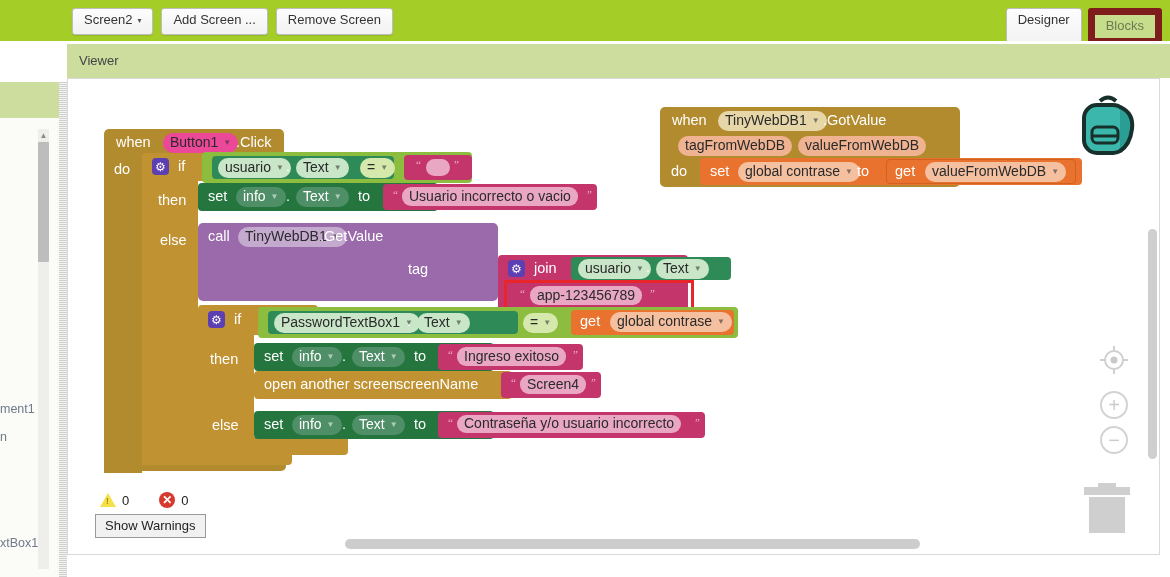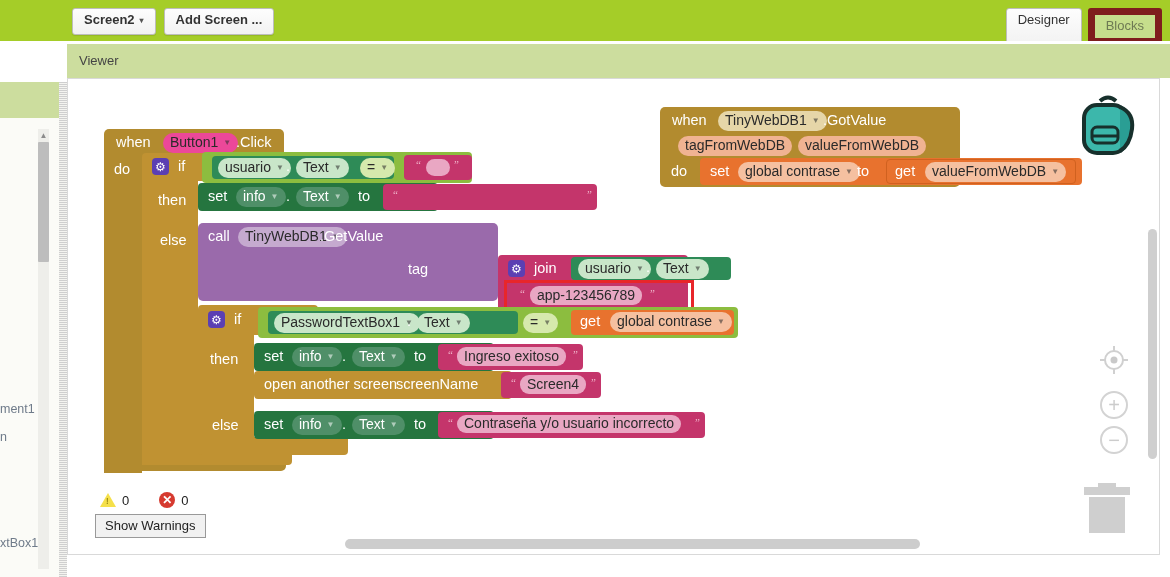--- a/index.html
+++ b/index.html
@@ -8,21 +8,21 @@
     width:1170px; height:577px; overflow:hidden;
     font-family:"Liberation Sans", sans-serif;
     background:#ffffff; position:relative;
   }
 
   
   .toolbar{
     position:absolute; left:0; top:0; width:1170px; height:41px;
     background:#a5cd28; display:flex; align-items:center;
   }
-  .tb-left{ position:absolute; left:72px; top:8px; display:flex; gap:8px;font-weight:bold; }
+  .tb-left{ position:absolute; left:72px; top:8px; display:flex; gap:8px; }
   .tb-right{ position:absolute; right:8px; top:8px; display:flex; gap:6px; }
   .btn{
     background:linear-gradient(#fdfdfd,#f2f2f2);
     border:1px solid #bdbdbd; border-radius:3px;
     font-size:13px; color:#333; padding:4px 11px 5px;
     line-height:14px; white-space:nowrap; cursor:default;
     box-shadow:0 1px 1px rgba(0,0,0,.10);
   }
   .btn .caret{ font-size:8px; color:#555; margin-left:5px; position:relative; top:-1px;}
   .btn.active{
@@ -132,20 +132,21 @@
 </style>
 </head>
 <body>
 
 <div class="toolbar">
   <div class="tb-left">
     <div class="btn">
       <span>Screen2</span><span class="caret">▾</span>
     </div>
     <div class="btn">Add Screen ...</div>
+    <div class="btn">Remove Screen</div>
   </div>
   <div class="tb-right">
     <div class="btn">Designer</div>
     <div class="btn active">Blocks</div>
   </div>
 </div>
 
 <div class="page">
 
   <div class="leftpanel">
@@ -216,20 +217,21 @@
         <span class="car">▼</span>
   </div>
   <div class="lbl" style="position:absolute;left:218px;top:109px;">.</div>
   <div class="fld" style="position:absolute;left:228px;top:108px;background:#4f8f68;color:#fff;">
     <span>Text</span>
         <span class="car">▼</span>
   </div>
   <div class="lbl" style="position:absolute;left:290px;top:109px;">to</div>
   <div style="position:absolute;left:315px;top:105px;width:214px;height:26px;background:#c4356b;border-radius:4px;"></div>
   <span class="q" style="position:absolute;left:325px;top:109px;">“</span>
+  <div style="position:absolute;left:334px;top:108px;background:#e9a7c3;border-radius:9px;padding:1px 7px 2px;font-size:14px;color:#2a2a2a;white-space:nowrap;">Usuario incorrecto o vacio</div>
   <span class="q" style="position:absolute;left:519px;top:109px;">”</span>
 
   <div style="position:absolute;left:130px;top:144px;width:300px;height:78px;background:#9a6aab;border-radius:5px;"></div>
   <div class="lbl" style="position:absolute;left:140px;top:149px;">call</div>
   <div class="fld" style="position:absolute;left:170px;top:148px;background:#c5aacf;">
     <span>TinyWebDB1</span>
         <span class="car">▼</span>
   </div>
   <div class="lbl" style="position:absolute;left:252px;top:149px;">.GetValue</div>
   <div class="lbl" style="position:absolute;left:340px;top:182px;">tag</div>

